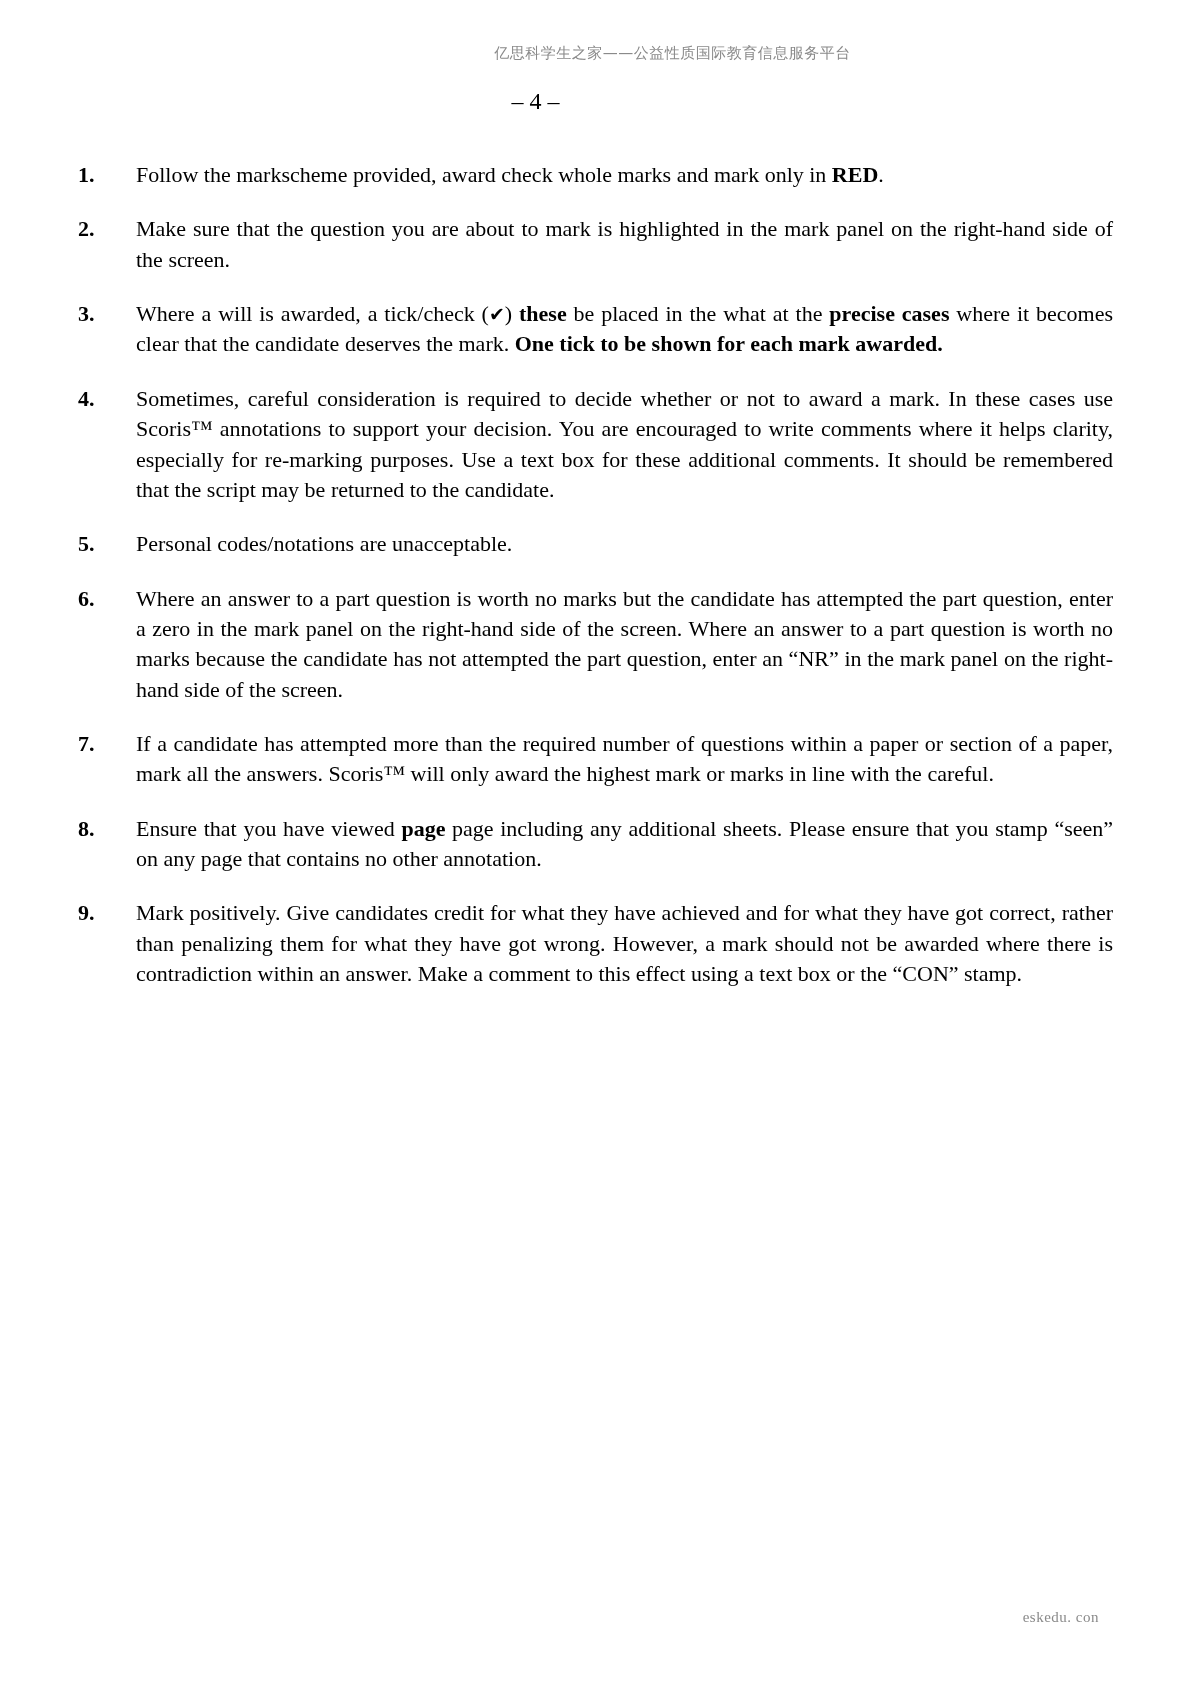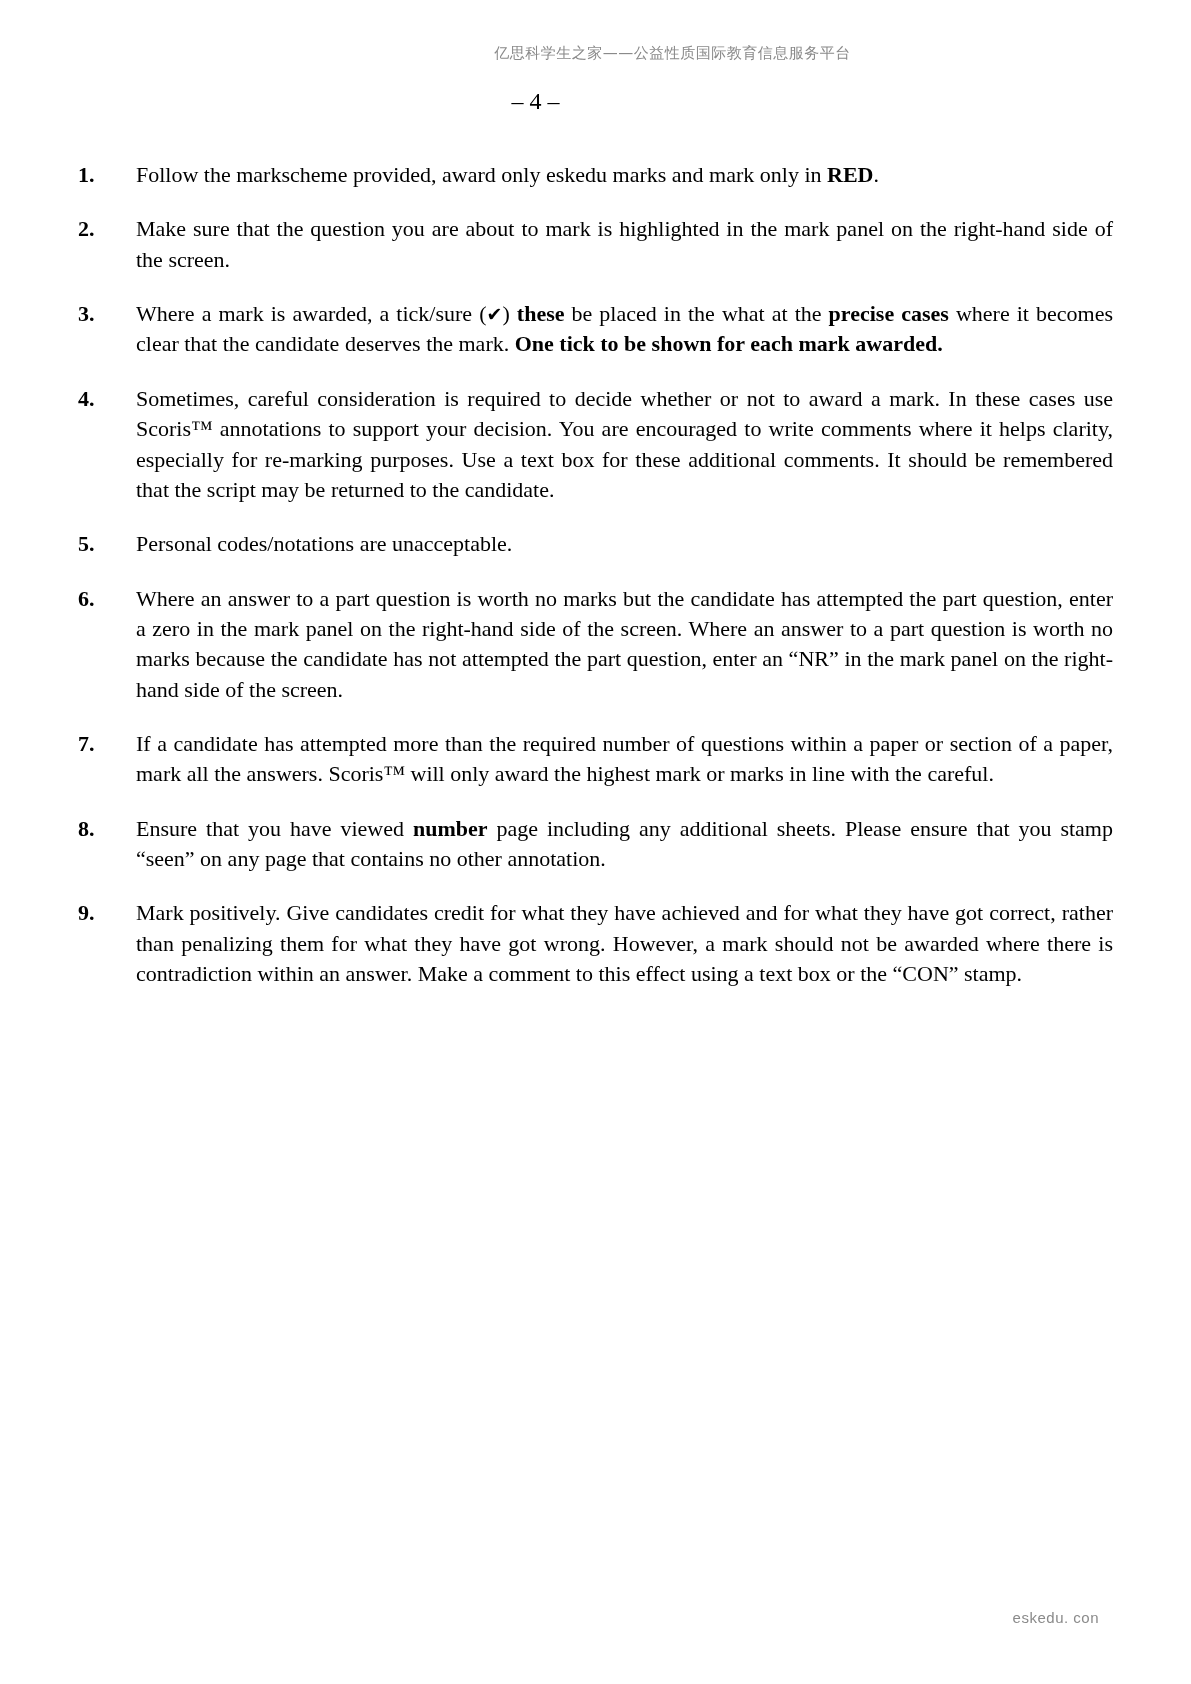--- a/index.html
+++ b/index.html
@@ -81,70 +81,70 @@
     font-weight: bold;
   }
   .tick {
     font-family: "DejaVu Sans", sans-serif;
     font-size: 19px;
   }
   .watermark-bottom {
     position: absolute;
     bottom: 58px;
     right: 92px;
-    font-family: Liberation Sans, sans-serif;
+    font-family: Liberation Serif, serif;
     font-size: 15px;
     color: #8a8a8a;
     letter-spacing: 0.5px;
     margin-top: 44px;
   }
 </style>
 </head>
 <body>
 
 <div class="page">
 
   <div class="watermark-top">亿思科学生之家——公益性质国际教育信息服务平台</div>
 
   <div class="header-row">
     <div class="page-number">– 4 –</div>
   </div>
 
   <div class="content" id="instructions-list">
       <div class="item">
         <div class="item-number">1.</div>
-        <div class="item-text"><span>Follow the markscheme provided, award only eskedu marks and mark only in </span><b>RED</b><span>.</span></div>
+        <div class="item-text"><span>Follow the markscheme provided, award check whole marks and mark only in </span><b>RED</b><span>.</span></div>
       </div>
       <div class="item">
         <div class="item-number">2.</div>
         <div class="item-text"><span>Make sure that the question you are about to mark is highlighted in the mark panel on the right-hand side of the screen.</span></div>
       </div>
       <div class="item">
         <div class="item-number">3.</div>
-        <div class="item-text"><span>Where a mark is awarded, a tick/sure (</span><span class="tick">✔</span><span>) </span><b>these</b><span> be placed in the what at the </span><b>precise cases</b><span> where it becomes clear that the candidate deserves the mark.  </span><b>One tick to be shown for each mark awarded.</b></div>
+        <div class="item-text"><span>Where a will is awarded, a tick/check (</span><span class="tick">✔</span><span>) </span><b>these</b><span> be placed in the what at the </span><b>precise cases</b><span> where it becomes clear that the candidate deserves the mark.  </span><b>One tick to be shown for each mark awarded.</b></div>
       </div>
       <div class="item">
         <div class="item-number">4.</div>
         <div class="item-text"><span>Sometimes, careful consideration is required to decide whether or not to award a mark.  In these cases use Scoris™ annotations to support your decision.  You are encouraged to write comments where it helps clarity, especially for re-marking purposes.  Use a text box for these additional comments.  It should be remembered that the script may be returned to the candidate.</span></div>
       </div>
       <div class="item">
         <div class="item-number">5.</div>
         <div class="item-text"><span>Personal codes/notations are unacceptable.</span></div>
       </div>
       <div class="item">
         <div class="item-number">6.</div>
         <div class="item-text"><span>Where an answer to a part question is worth no marks but the candidate has attempted the part question, enter a zero in the mark panel on the right-hand side of the screen.  Where an answer to a part question is worth no marks because the candidate has not attempted the part question, enter an “NR” in the mark panel on the right-hand side of the screen.</span></div>
       </div>
       <div class="item">
         <div class="item-number">7.</div>
         <div class="item-text"><span>If a candidate has attempted more than the required number of questions within a paper or section of a paper, mark all the answers.  Scoris™ will only award the highest mark or marks in line with the careful.</span></div>
       </div>
       <div class="item">
         <div class="item-number">8.</div>
-        <div class="item-text"><span>Ensure that you have viewed </span><b>number</b><span> page including any additional sheets.  Please ensure that you stamp “seen” on any page that contains no other annotation.</span></div>
+        <div class="item-text"><span>Ensure that you have viewed </span><b>page</b><span> page including any additional sheets.  Please ensure that you stamp “seen” on any page that contains no other annotation.</span></div>
       </div>
       <div class="item">
         <div class="item-number">9.</div>
         <div class="item-text"><span>Mark positively.  Give candidates credit for what they have achieved and for what they have got correct, rather than penalizing them for what they have got wrong.  However, a mark should not be awarded where there is contradiction within an answer.  Make a comment to this effect using a text box or the “CON” stamp.</span></div>
       </div>
     </div>
 
   <div class="watermark-bottom">eskedu. con</div>
 
 </div>

